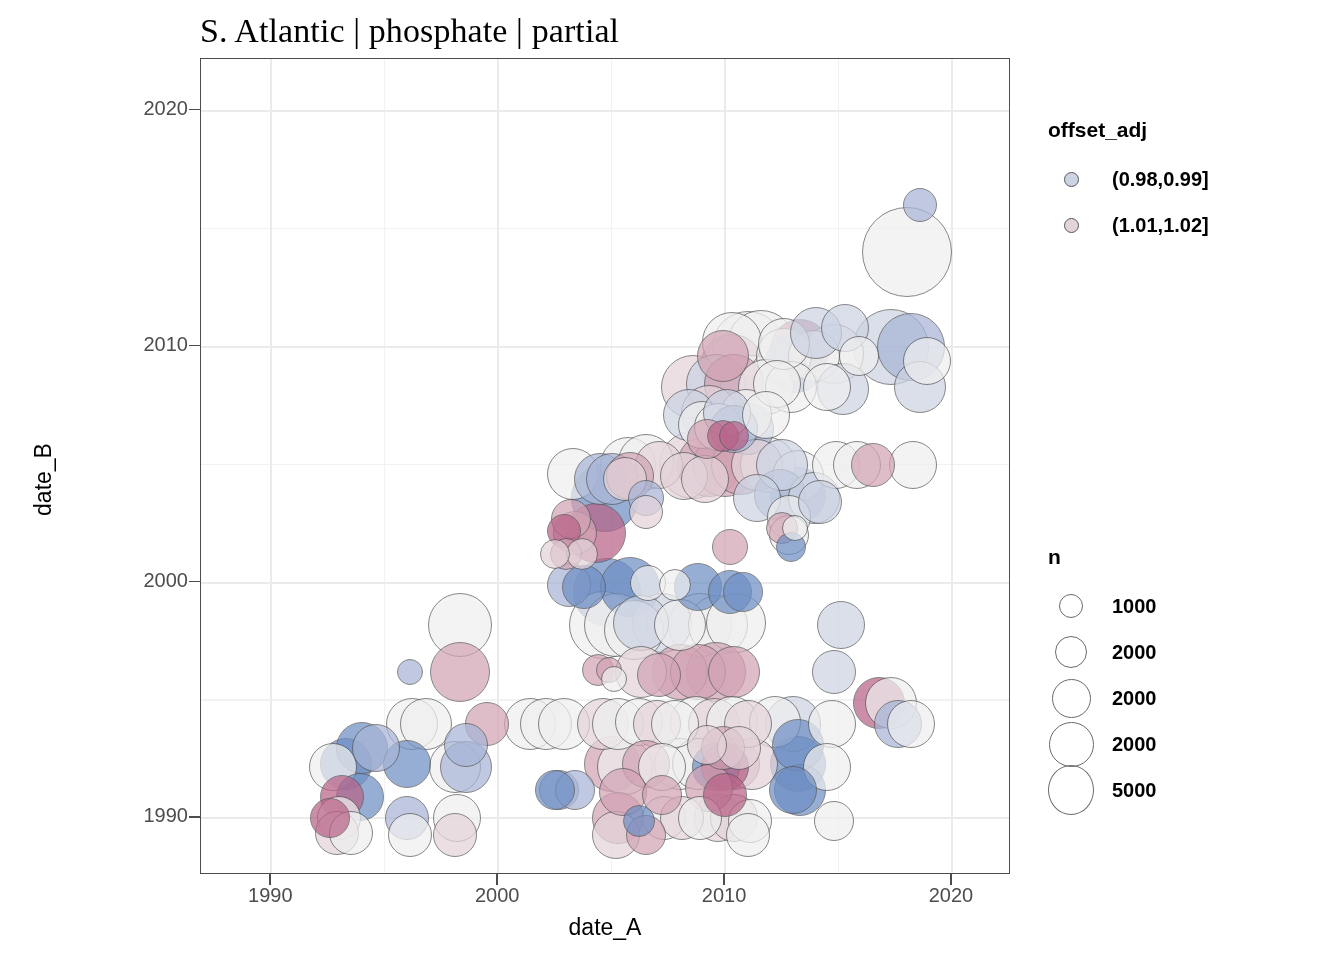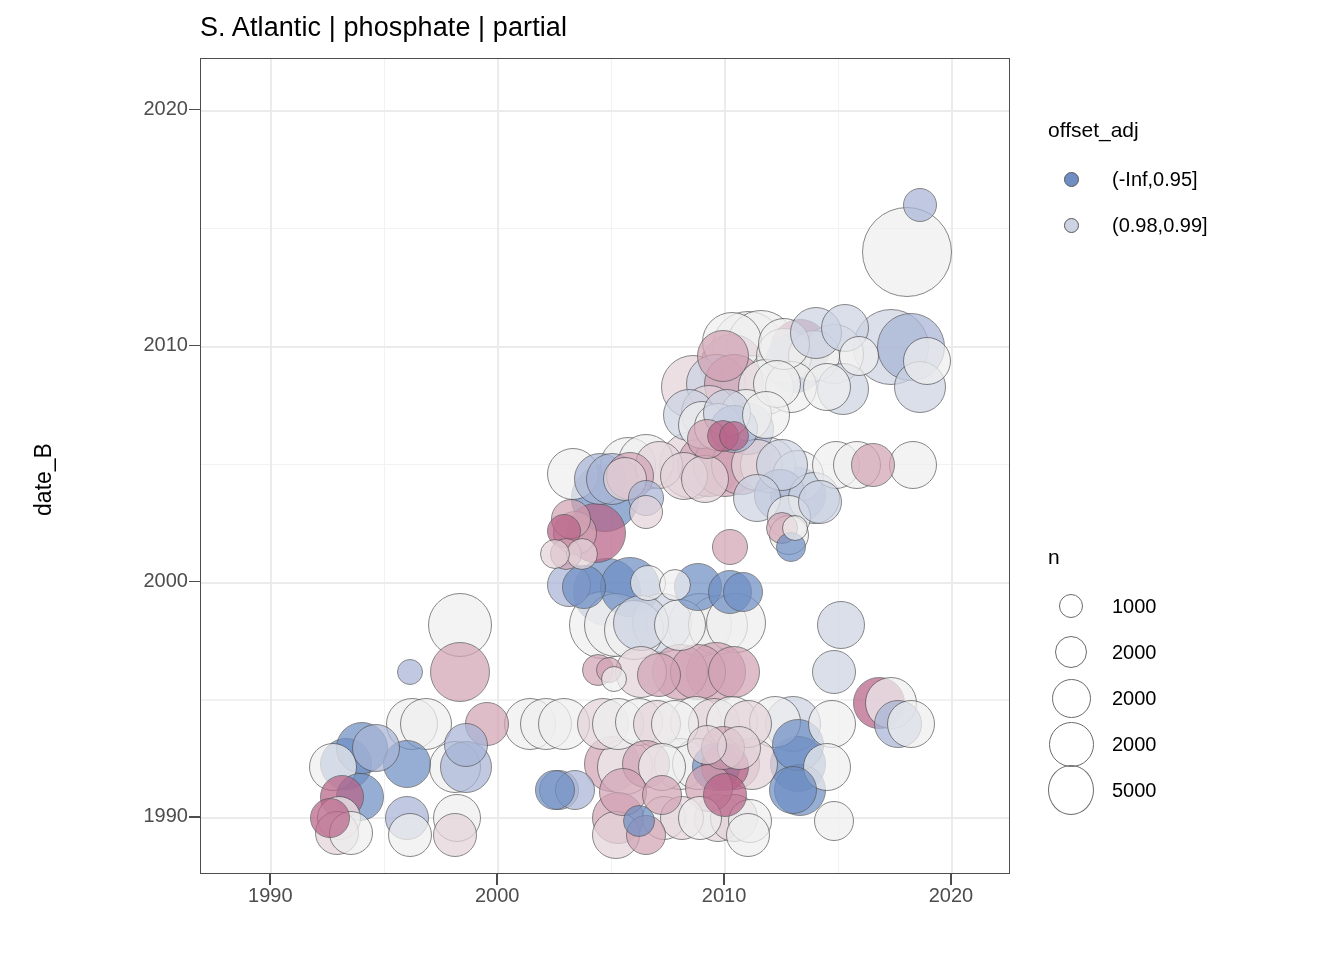--- a/index.html
+++ b/index.html
@@ -13,24 +13,25 @@
     position: relative;
   }
   #plot-root {
     position: absolute;
     left: 0; top: 0;
     width: 1344px; height: 960px;
   }
   .title {
     position: absolute;
     left: 200px; top: 12px;
-    font-size: 27px;
+    font-size: 34px;
     color: #000000;
     white-space: nowrap;
     letter-spacing: 0.1px;
+    font-family: Liberation Serif, serif;
   }
   
   .panel {
     position: absolute;
     left: 200px; top: 58px;
     width: 810px; height: 816px;
     background: #ffffff;
     border: 1.6px solid #4d4d4d;
     box-sizing: border-box;
     overflow: hidden;
@@ -101,20 +102,21 @@
     font-size: 23px;
     color: #000000;
     transform: rotate(-90deg);
     transform-origin: center center;
   }
 
   
   .legend {
     position: absolute;
     left: 1048px;
+    font-weight: bold;
   }
   .legend-title {
     font-size: 21px;
     color: #000000;
     margin-bottom: 14px;
   }
   .legend-row {
     display: flex;
     align-items: center;
     height: 46px;
@@ -376,36 +378,37 @@
       <div class="tick-mark-x" style="left: 269.336px;"></div>
       <div class="xtick-label" style="left: 270.336px;">1990</div>
       <div class="tick-mark-x" style="left: 496.227px;"></div>
       <div class="xtick-label" style="left: 497.227px;">2000</div>
       <div class="tick-mark-x" style="left: 723.118px;"></div>
       <div class="xtick-label" style="left: 724.118px;">2010</div>
       <div class="tick-mark-x" style="left: 950.008px;"></div>
       <div class="xtick-label" style="left: 951.008px;">2020</div>
     </div>
 
+  <div class="axis-title-x">date_A</div>
   <div class="axis-title-y">date_B</div>
 
   <div class="legend" id="legend-color">
     <div class="legend-title">offset_adj</div>
     <div id="legend-color-items">
         <div class="legend-row">
           <div class="legend-key">
-            <div class="legend-swatch" style="width: 15px; height: 15px; background: rgb(111, 143, 196);"></div>
-          </div>
-          <div class="legend-label">(-Inf,0.95]</div>
-        </div>
-        <div class="legend-row">
-          <div class="legend-key">
             <div class="legend-swatch" style="width: 15px; height: 15px; background: rgb(204, 211, 227);"></div>
           </div>
           <div class="legend-label">(0.98,0.99]</div>
+        </div>
+        <div class="legend-row">
+          <div class="legend-key">
+            <div class="legend-swatch" style="width: 15px; height: 15px; background: rgb(228, 212, 218);"></div>
+          </div>
+          <div class="legend-label">(1.01,1.02]</div>
         </div>
       </div>
   </div>
 
   <div class="legend" id="legend-size">
     <div class="legend-title">n</div>
     <div id="legend-size-items">
         <div class="legend-row">
           <div class="legend-key">
             <div class="legend-swatch-open" style="width: 24px; height: 24px;"></div>

